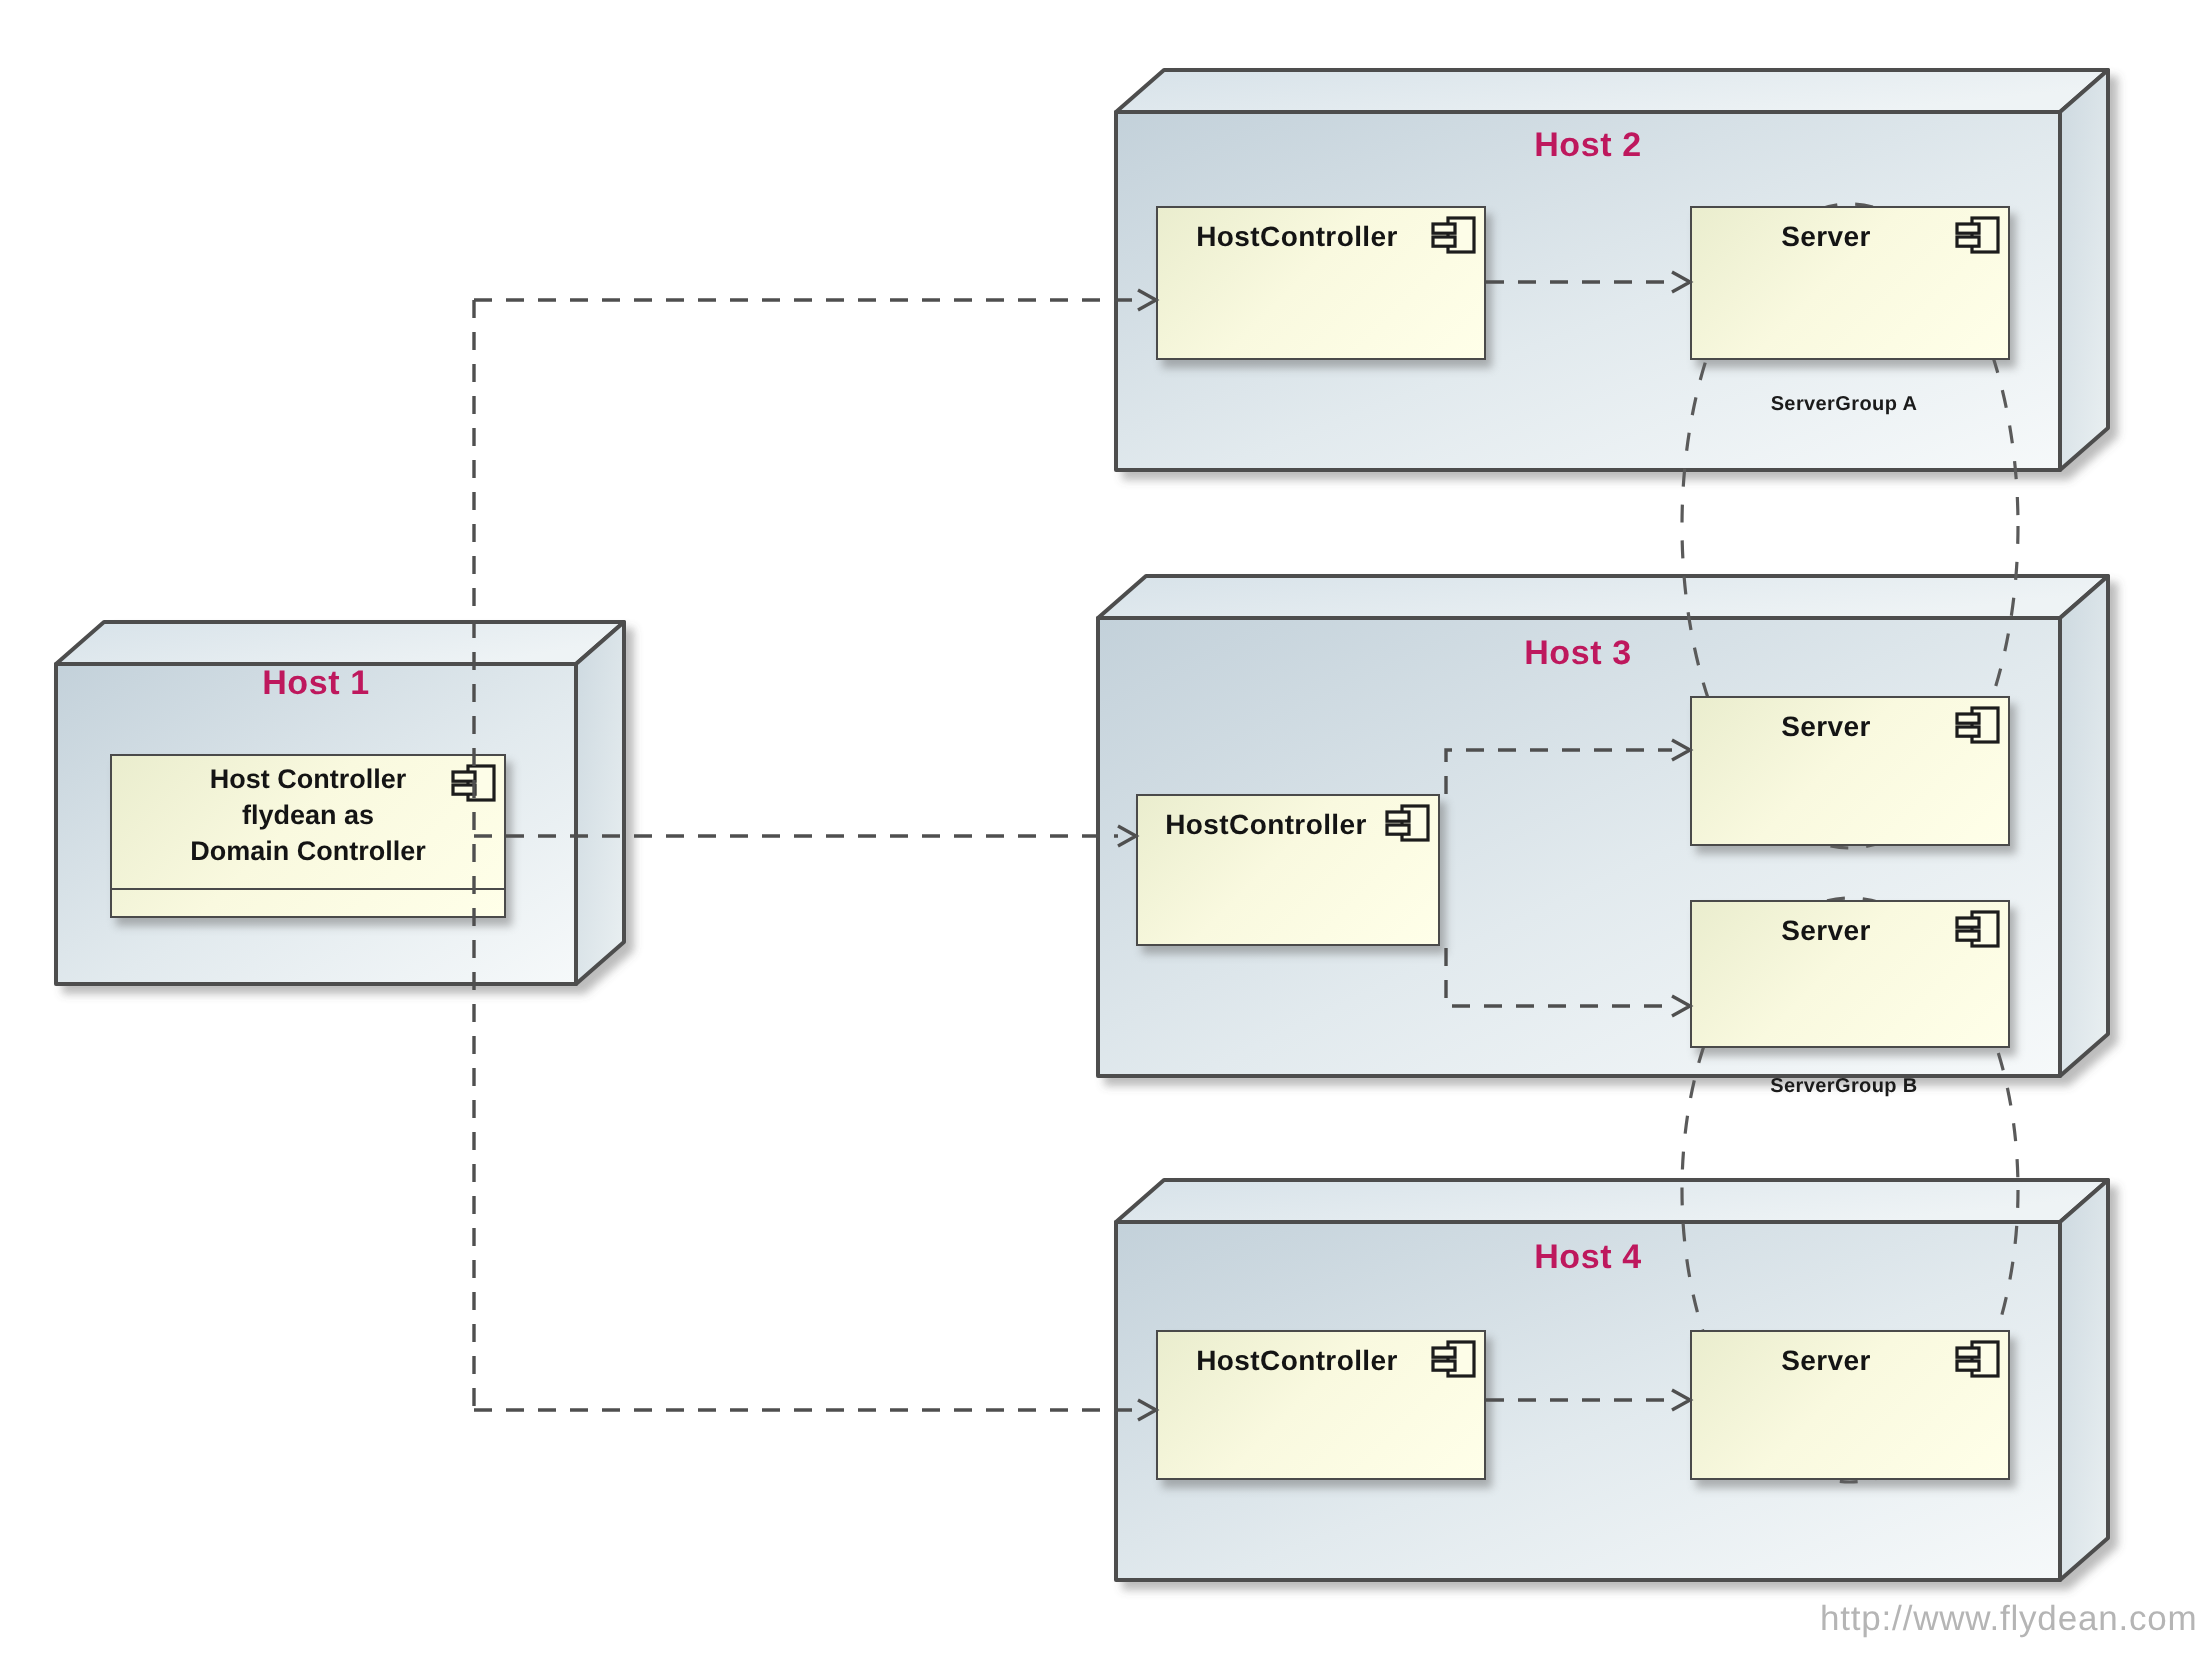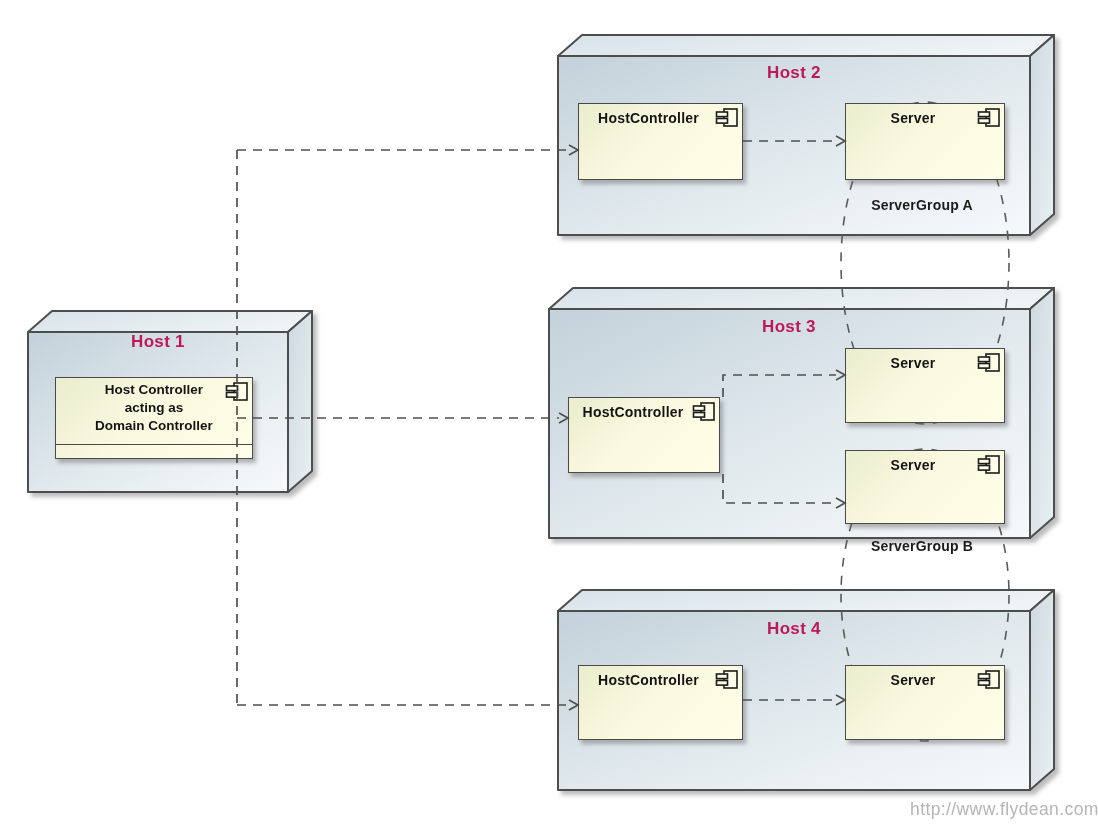--- a/index.html
+++ b/index.html
@@ -24,21 +24,21 @@
     line-height:18px;color:#141414;text-align:center;}
   .comp-sep{position:absolute;left:0;right:0;bottom:0;height:13px;
     border-top:1.6px solid #4a4a4a;}
   #link-svg{z-index:3;}
   .host-title{
     position:absolute;z-index:4;width:140px;text-align:center;
     font-weight:700;font-size:17px;color:#be185d;letter-spacing:.3px;
   }
   .group-label{
     position:absolute;z-index:4;width:190px;text-align:center;
-    font-weight:700;font-size:14px;color:#1b1b1b;letter-spacing:.2px;
+    font-weight:700;font-size:10px;color:#1b1b1b;letter-spacing:.2px;
   }
   .watermark{
     position:absolute;z-index:4;font-size:17.5px;color:#b5b5b5;letter-spacing:.4px;margin-left:20px;
   }
 </style>
 </head>
 <body>
 
 <div id="canvas">
 
@@ -86,21 +86,21 @@
       <rect fill="url(#gFront)" x="558" y="611" width="472" height="179"></rect>
     </g>
 
     <ellipse cx="925" cy="263" rx="84" ry="161" fill="none" stroke="#5a5a5a" stroke-width="1.6" stroke-dasharray="9 9"></ellipse>
     <ellipse cx="925" cy="595" rx="84" ry="146" fill="none" stroke="#5a5a5a" stroke-width="1.6" stroke-dasharray="9 9"></ellipse>
   </svg>
 
   <div class="comp" style="left:55px;top:377px;width:198px;height:82px;">
     <div class="comp-multiline">
       <div>Host Controller</div>
-      <div>acting as</div>
+      <div>flydean as</div>
       <div>Domain Controller</div>
     </div>
     <svg class="comp-icon" width="23" height="19" viewBox="0 0 23 19">
       <rect x="9" y="1" width="13" height="17" fill="#fdfde8" stroke="#1c1c1c" stroke-width="1.6"></rect>
       <rect x="1.5" y="4" width="11" height="4.6" fill="#fdfde8" stroke="#1c1c1c" stroke-width="1.6"></rect>
       <rect x="1.5" y="10.5" width="11" height="4.6" fill="#fdfde8" stroke="#1c1c1c" stroke-width="1.6"></rect>
     </svg>
     <div class="comp-sep"></div>
   </div>
 

